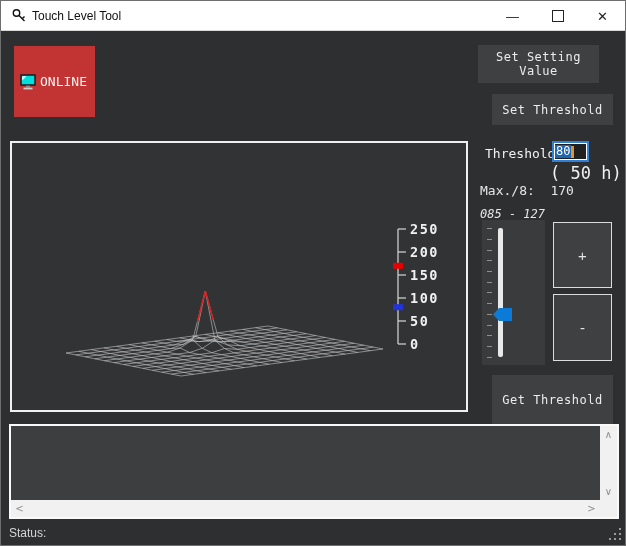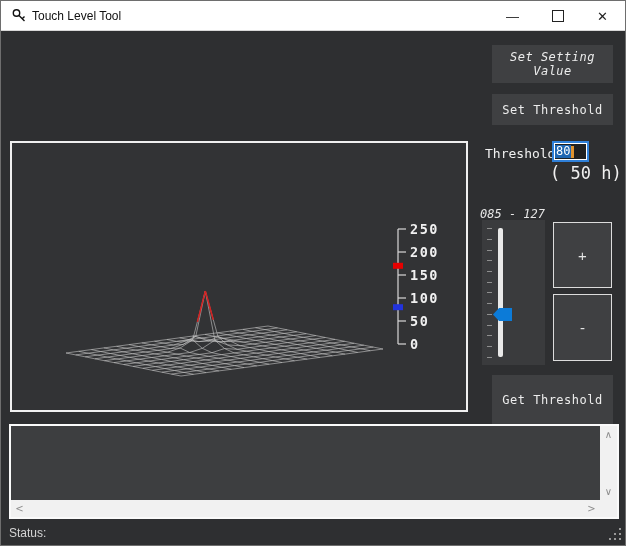--- a/index.html
+++ b/index.html
@@ -16,21 +16,21 @@
           font-family:"Liberation Sans",sans-serif;font-size:13px;color:#222;cursor:default;}
   .maxglyph{width:10px;height:10px;border:1px solid #222;}
   
   .online{position:absolute;left:13px;top:45px;width:81px;height:71px;background:#c23434;
           display:flex;align-items:center;justify-content:flex-start;padding-left:6px;box-sizing:border-box;}
   .online .label{color:#f4f4f4;font-size:13px;margin-left:3px;letter-spacing:0px;}
   
   .dbtn{position:absolute;background:#3f4042;color:#ececec;font-size:12px;
         display:flex;align-items:center;justify-content:center;border:none;
         font-family:"DejaVu Sans Mono",monospace;letter-spacing:0.5px;cursor:default;}
-  .btn-setvalue{left:491px;top:44px;width:121px;height:38px;font-style:italic;}
+  .btn-setvalue{left:477px;top:44px;width:121px;height:38px;}
   .btn-setthr{left:491px;top:93px;width:121px;height:31px;}
   .btn-getthr{left:491px;top:374px;width:121px;height:49px;}
   
   .thr-label{position:absolute;left:484px;top:145px;font-size:13px;color:#f0f0f0;}
   .thr-input{position:absolute;left:551px;top:140px;width:37px;height:21px;box-sizing:border-box;
              border:2px solid #2f80d9;background:#ffffff;display:flex;align-items:stretch;}
   .thr-inner{flex:1;background:#202020;margin:1px;display:flex;align-items:center;text-align:right;}
   .thr-sel{background:#1f66b2;color:#fff;font-size:12px;padding:0 1px;line-height:13px;}
   .thr-caret{width:3px;height:12px;background:#e0932f;}
   .thr-hint{position:absolute;left:549px;top:162px;font-size:17px;color:#f0f0f0;}
@@ -81,33 +81,43 @@
     <span class="title">Touch Level Tool</span>
     <div class="wincontrols">
       <div class="winbtn">—</div>
       <div class="winbtn">
           <span class="maxglyph"></span>
         </div>
       <div class="winbtn">✕</div>
     </div>
   </div>
 
+  <div class="online">
+    <svg width="17" height="16" viewBox="0 0 17 16">
+      <rect x="1" y="1" width="14" height="10" fill="#00dede" stroke="#202020" stroke-width="1.6"></rect>
+      <path d="M2.2 2.2 L6.5 2.2 L2.2 6.5 Z" fill="#ffffff" opacity="0.9"></path>
+      <rect x="6" y="11.6" width="4" height="2" fill="#8a8a8a"></rect>
+      <rect x="3.5" y="13.6" width="9" height="1.8" fill="#cfcfcf"></rect>
+    </svg>
+    <span class="label">ONLINE</span>
+  </div>
 
   <button class="dbtn btn-setvalue">Set Setting Value</button>
   <button class="dbtn btn-setthr">Set Threshold</button>
   <button class="dbtn btn-getthr">Get Threshold</button>
 
   <span class="thr-label">Threshold</span>
   <div class="thr-input">
     <div class="thr-inner">
       <span class="thr-sel">80</span>
       <span class="thr-caret"></span>
     </div>
   </div>
   <span class="thr-hint">( 50 h)</span>
+  <span class="max-line">Max./8:  170</span>
   <span class="range-line">085 - 127</span>
 
   <div class="slider-panel">
     <div class="slider-ticks"></div>
     <div class="slider-track"></div>
     <div class="slider-thumb"></div>
   </div>
 
   <button class="sqbtn btn-plus">+</button>
   <button class="sqbtn btn-minus">-</button>

